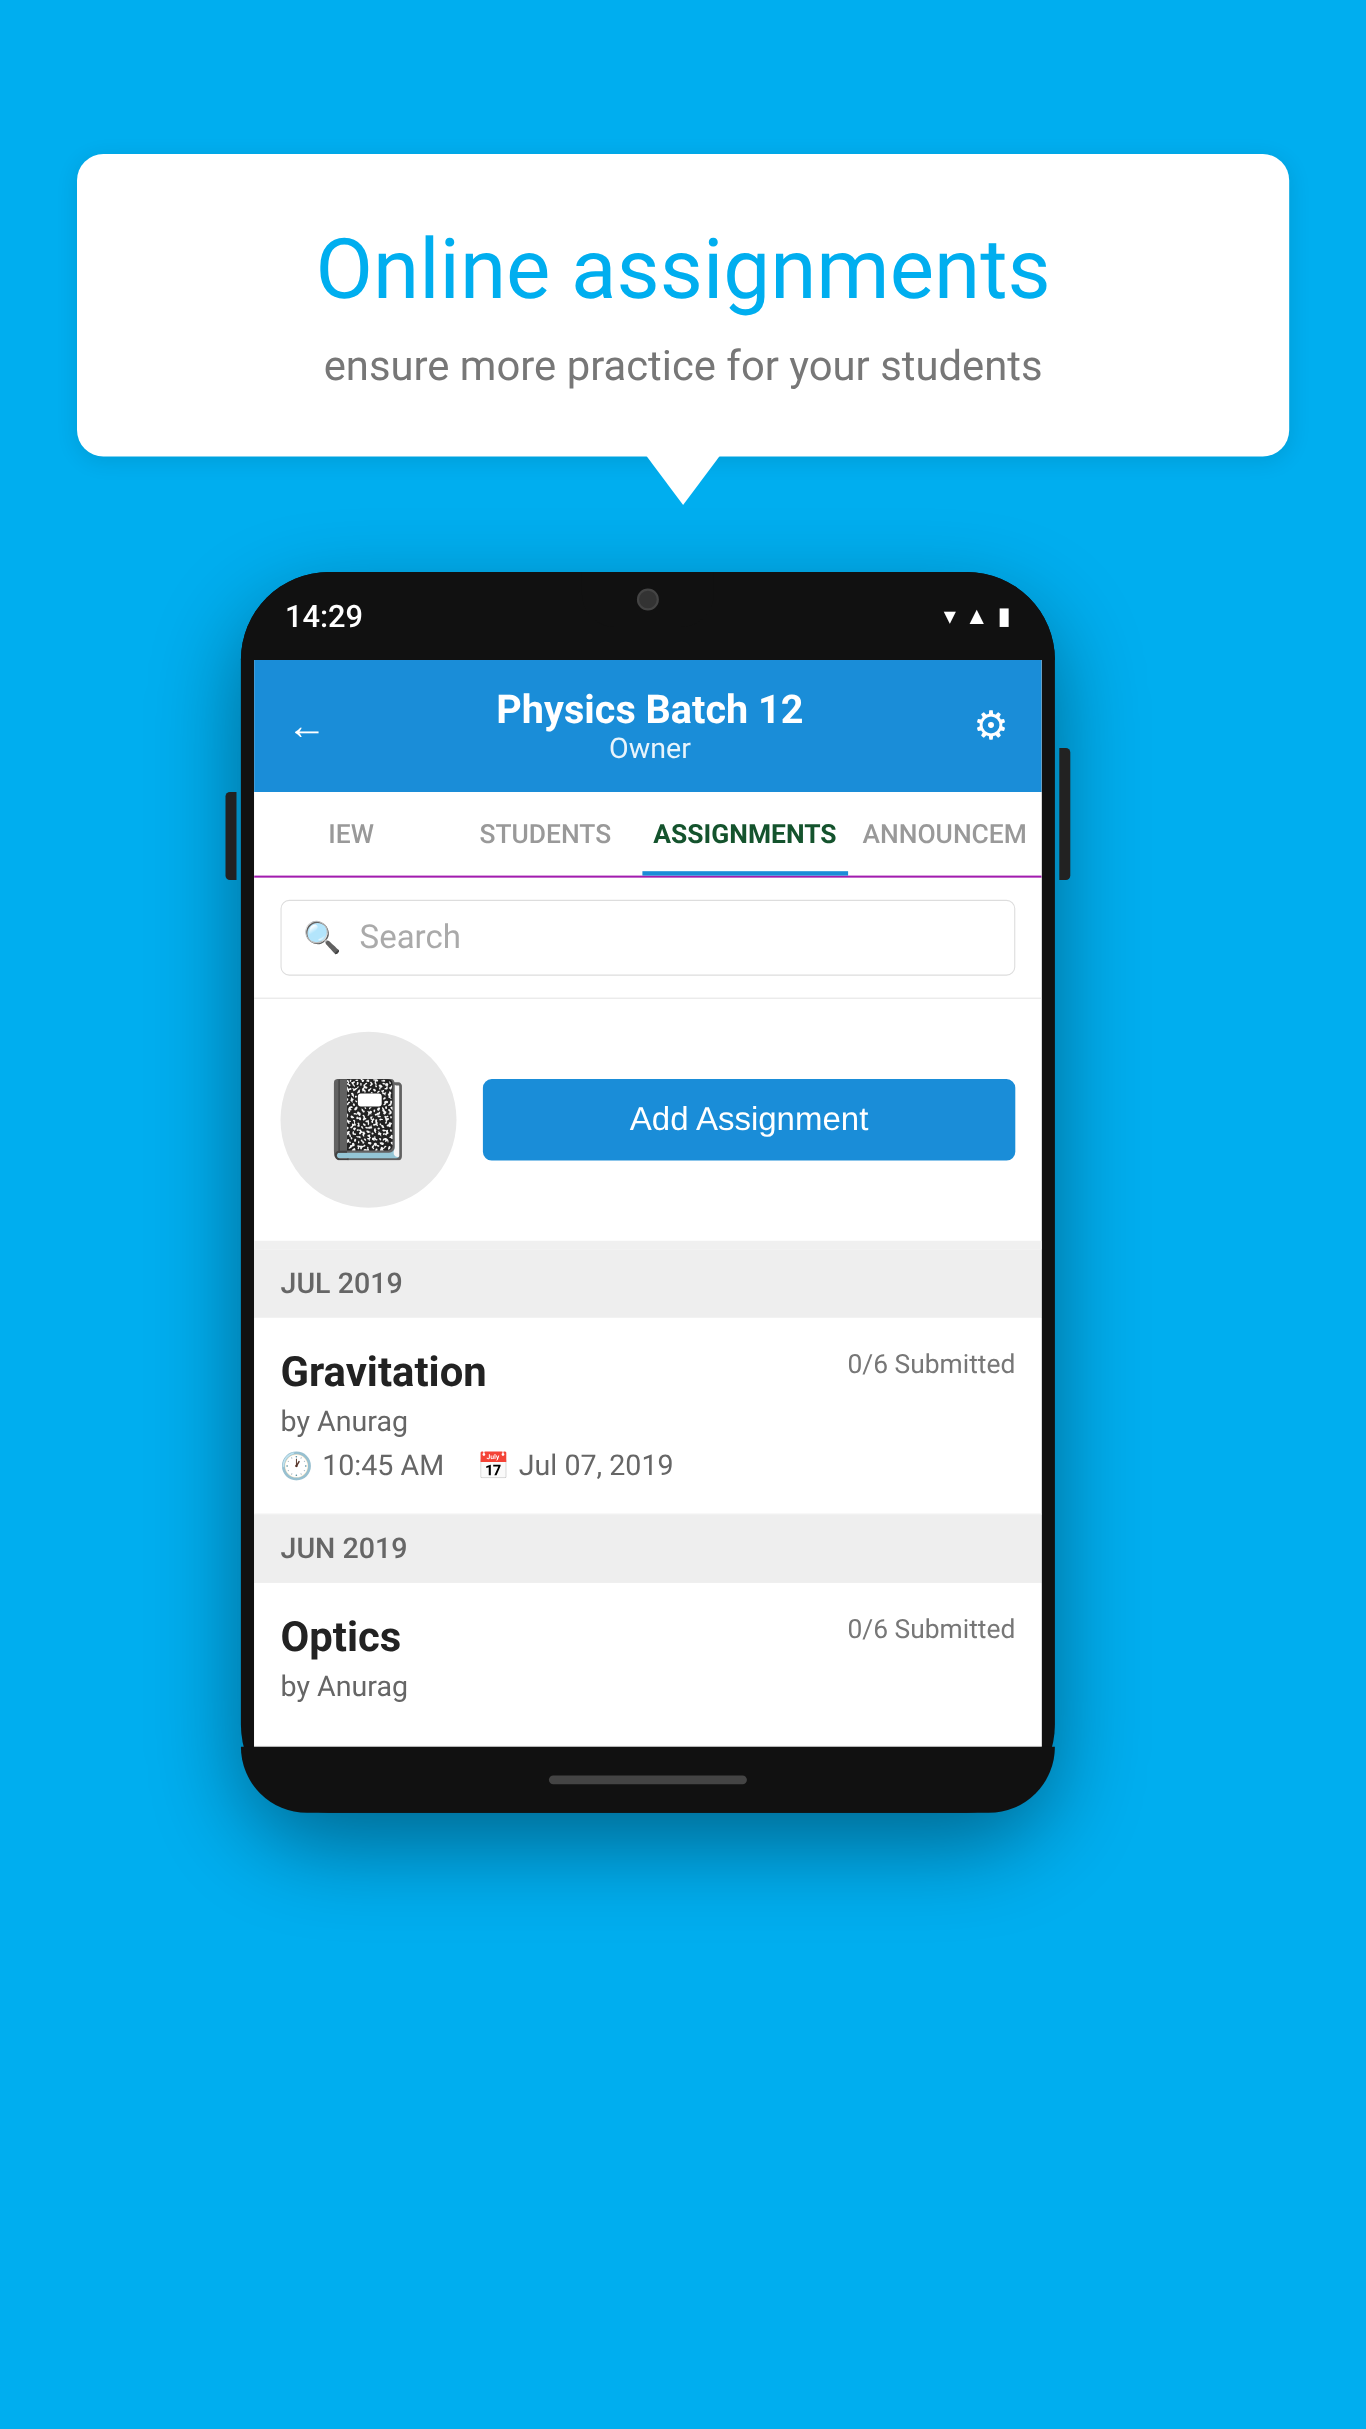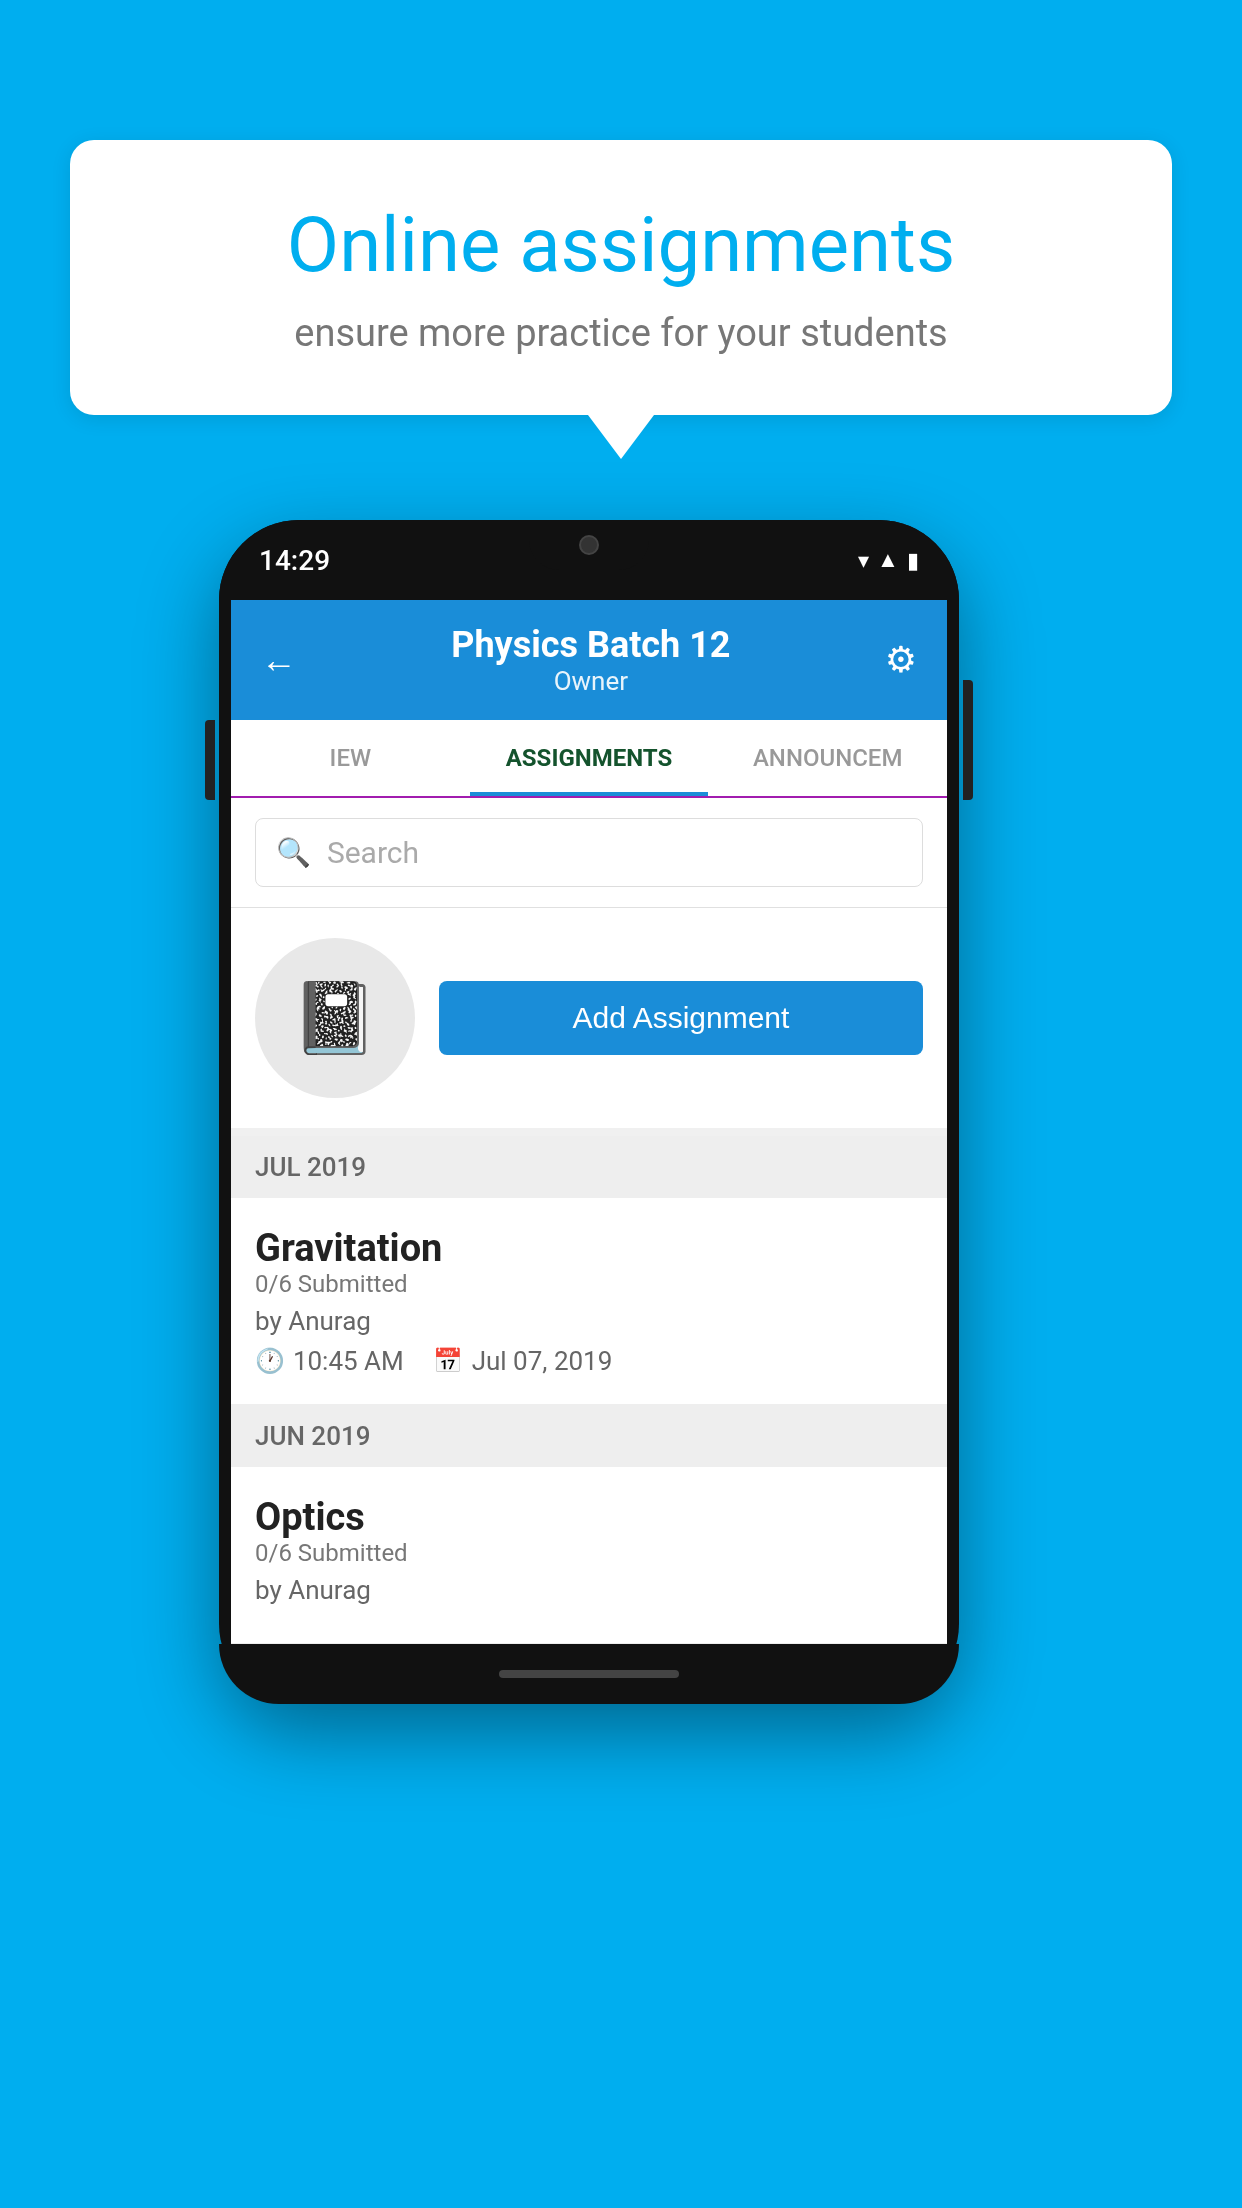--- a/index.html
+++ b/index.html
@@ -297,21 +297,20 @@
       background: white;
       padding: 28px 24px;
       border-bottom: 1px solid #eee;
     }
 
     .assignment-top {
       display: flex;
       justify-content: space-between;
       align-items: flex-start;
       margin-bottom: 8px;
-      flex-direction: column;
     }
 
     .assignment-name {
       font-size: 38px;
       font-weight: 700;
       color: #222;
     }
 
     .assignment-submitted {
       font-size: 24px;
@@ -415,20 +414,23 @@
         <div class="header-center">
           <div class="header-title">Physics Batch 12</div>
           <div class="header-subtitle">Owner</div>
         </div>
         <div class="header-settings">⚙</div>
       </div>
 
       <div class="tabs-bar">
         <div class="tab-item">
           <span>IEW</span>
+        </div>
+        <div class="tab-item">
+          <span>STUDENTS</span>
         </div>
         <div class="tab-item active">
           <span>ASSIGNMENTS</span>
         </div>
         <div class="tab-item">
           <span>ANNOUNCEM</span>
         </div>
       </div>
 
       <div class="search-container">

